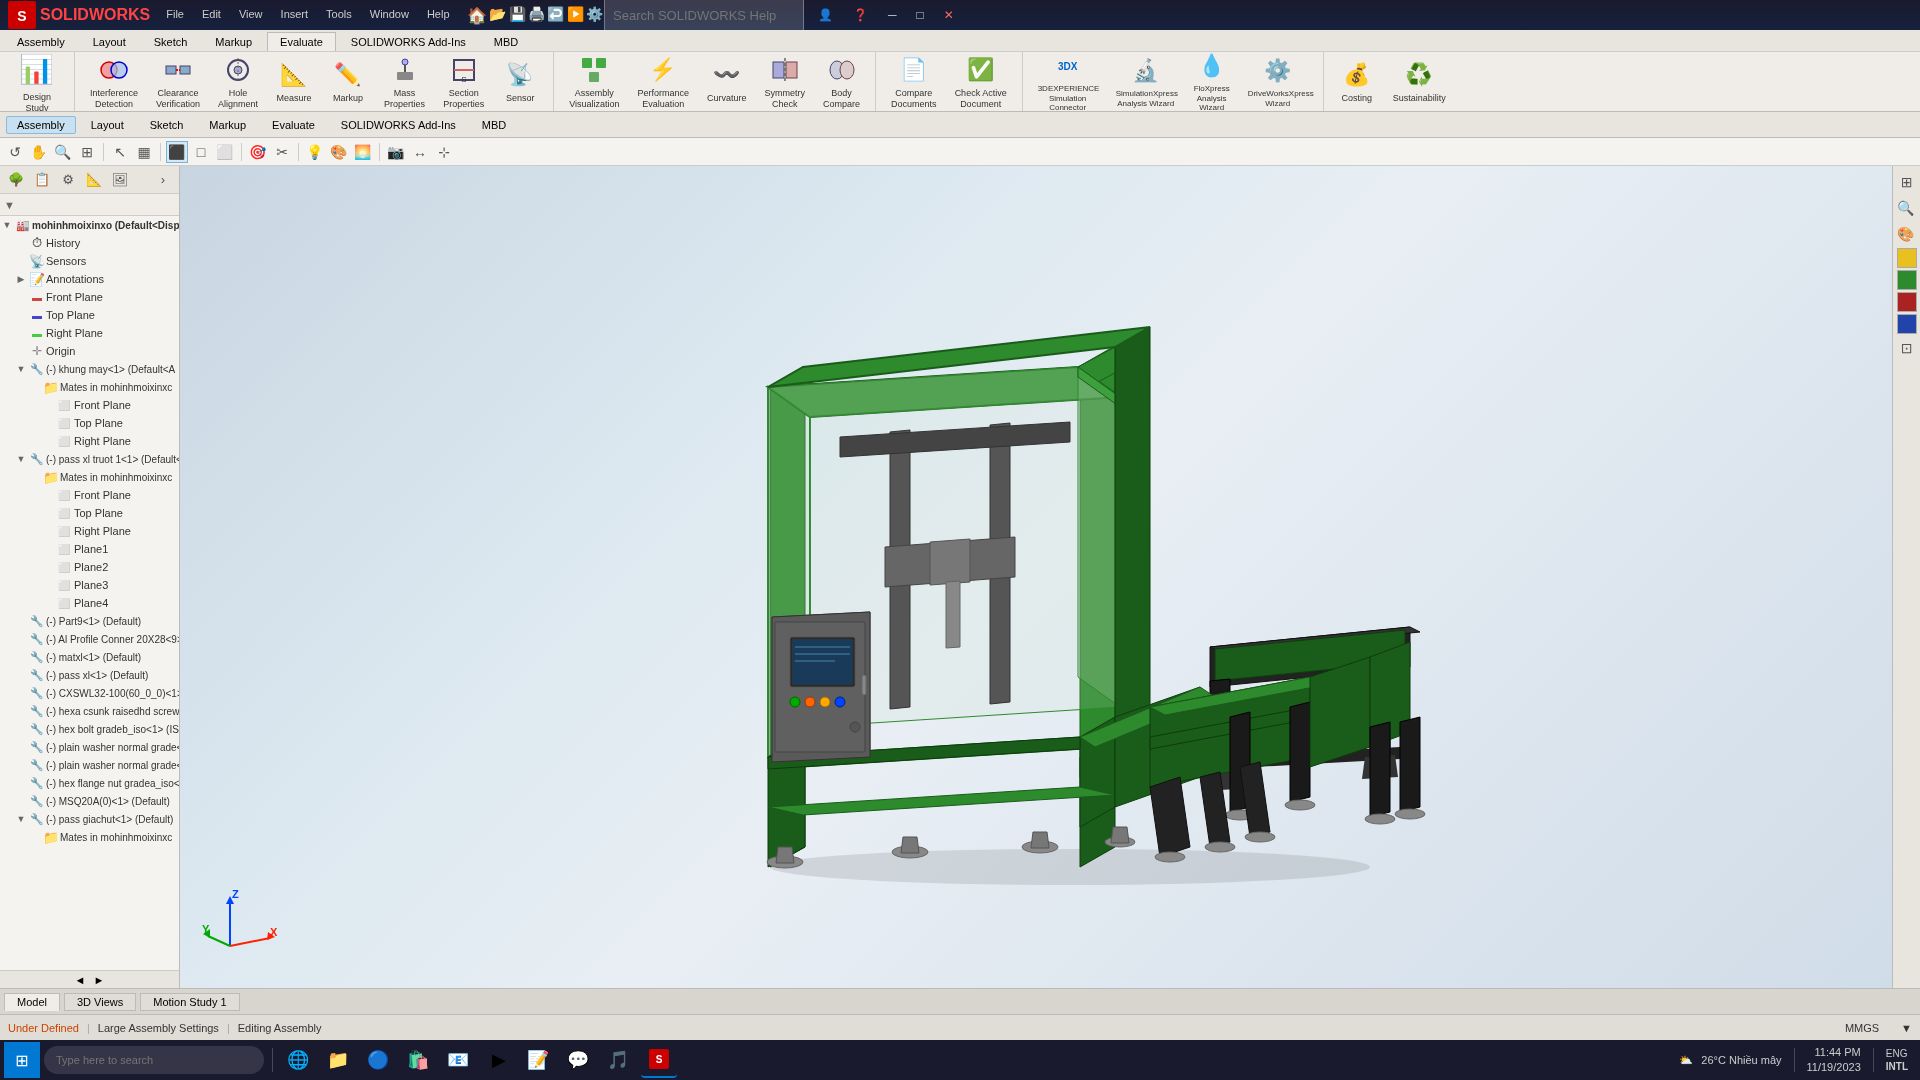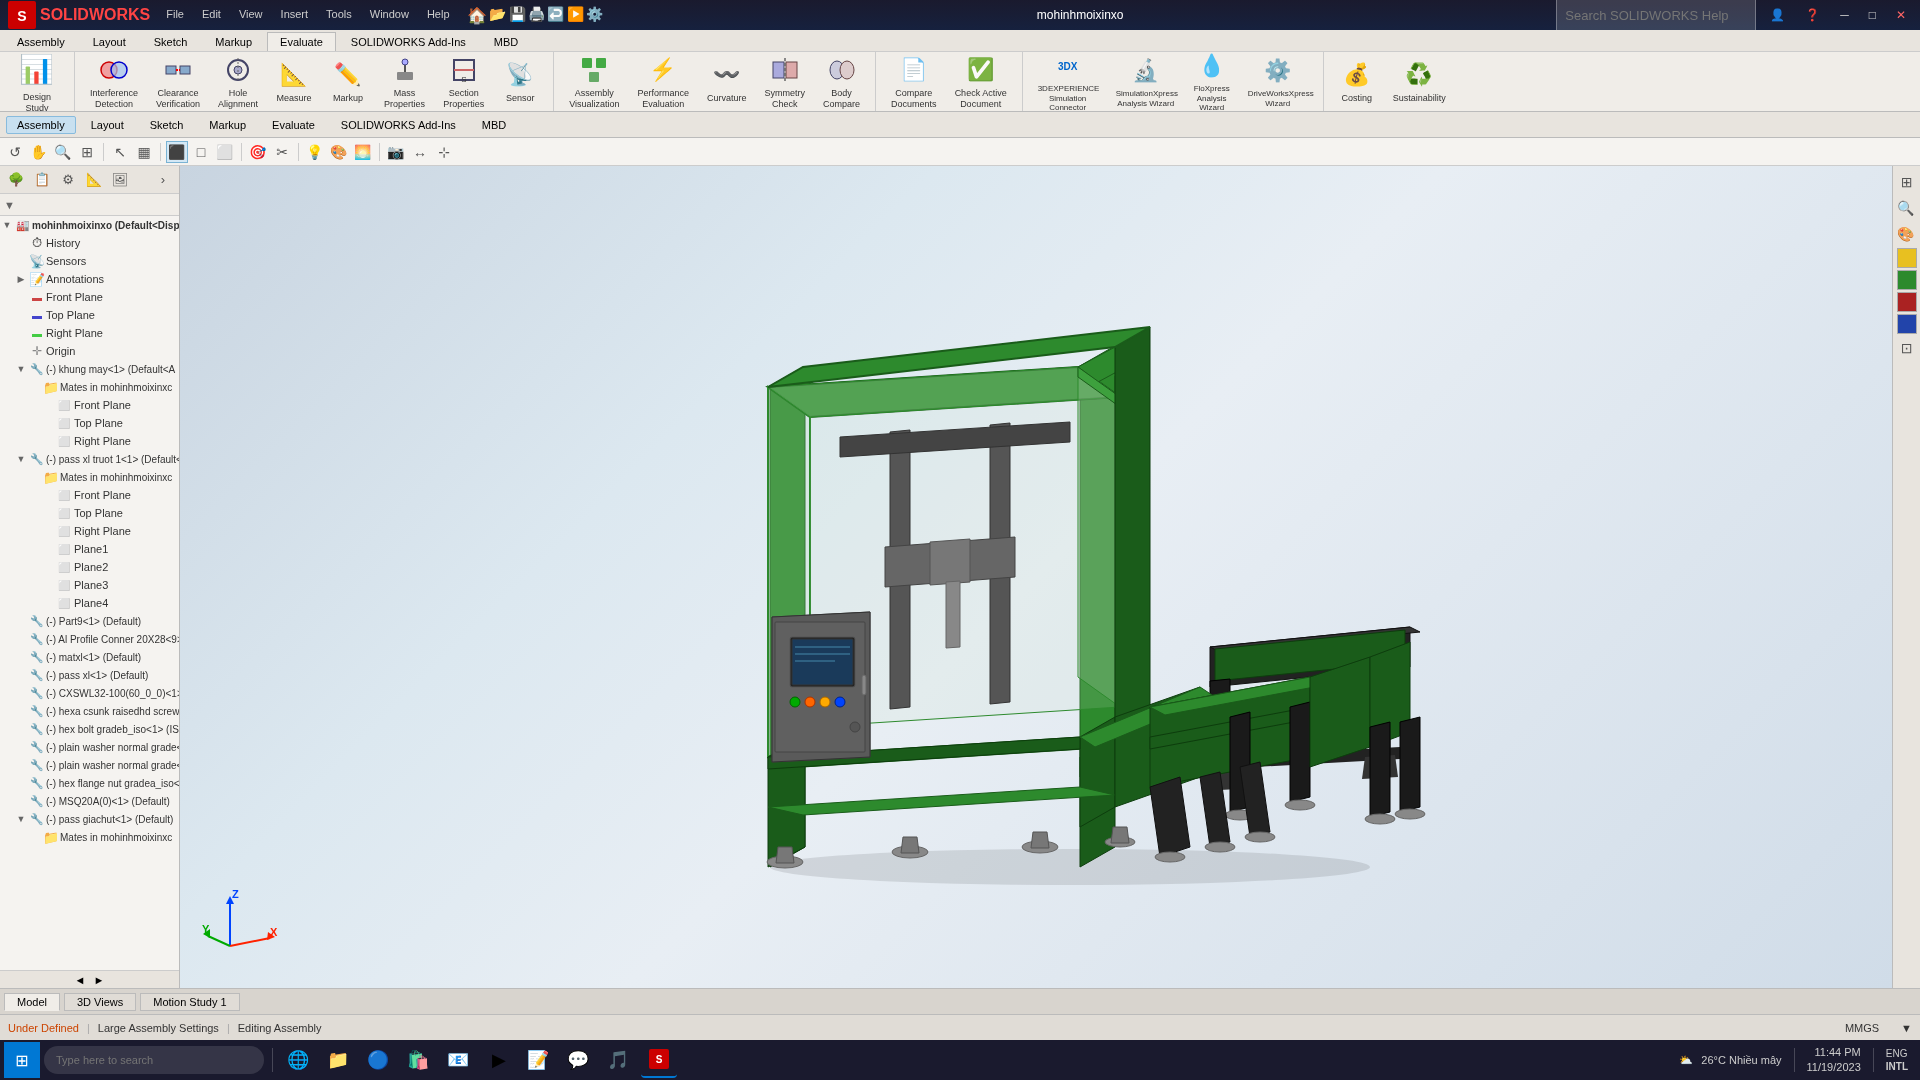--- a/index.html
+++ b/index.html
@@ -113,21 +113,20 @@
     <span class="menu-item">Help</span>
 
     <span style="color:#aaa; margin-left:8px; font-size:16px; cursor:pointer;">🏠</span>
     <span style="color:#aaa; font-size:14px; cursor:pointer;">📂</span>
     <span style="color:#aaa; font-size:14px; cursor:pointer;">💾</span>
     <span style="color:#aaa; font-size:14px; cursor:pointer;">🖨️</span>
     <span style="color:#aaa; font-size:14px; cursor:pointer;">↩️</span>
     <span style="color:#aaa; font-size:14px; cursor:pointer;">▶️</span>
     <span style="color:#aaa; font-size:14px; cursor:pointer;">⚙️</span>
   </div>
-  <div class="title-center">mohinhmoixinxo</div>
   <div class="title-controls">
     <input class="search-box" placeholder="Search SOLIDWORKS Help" style="background: rgba(255, 255, 255, 0.15); border: 1px solid rgba(255, 255, 255, 0.3); color: white; padding: 10px 8px; width: 200px; font-size: 13px;">
     <span class="win-btn">👤</span>
     <span class="win-btn">❓</span>
     <span class="win-btn">─</span>
     <span class="win-btn">□</span>
     <span class="win-btn" style="color:#ff6666;">✕</span>
   </div>
 </div>
 

